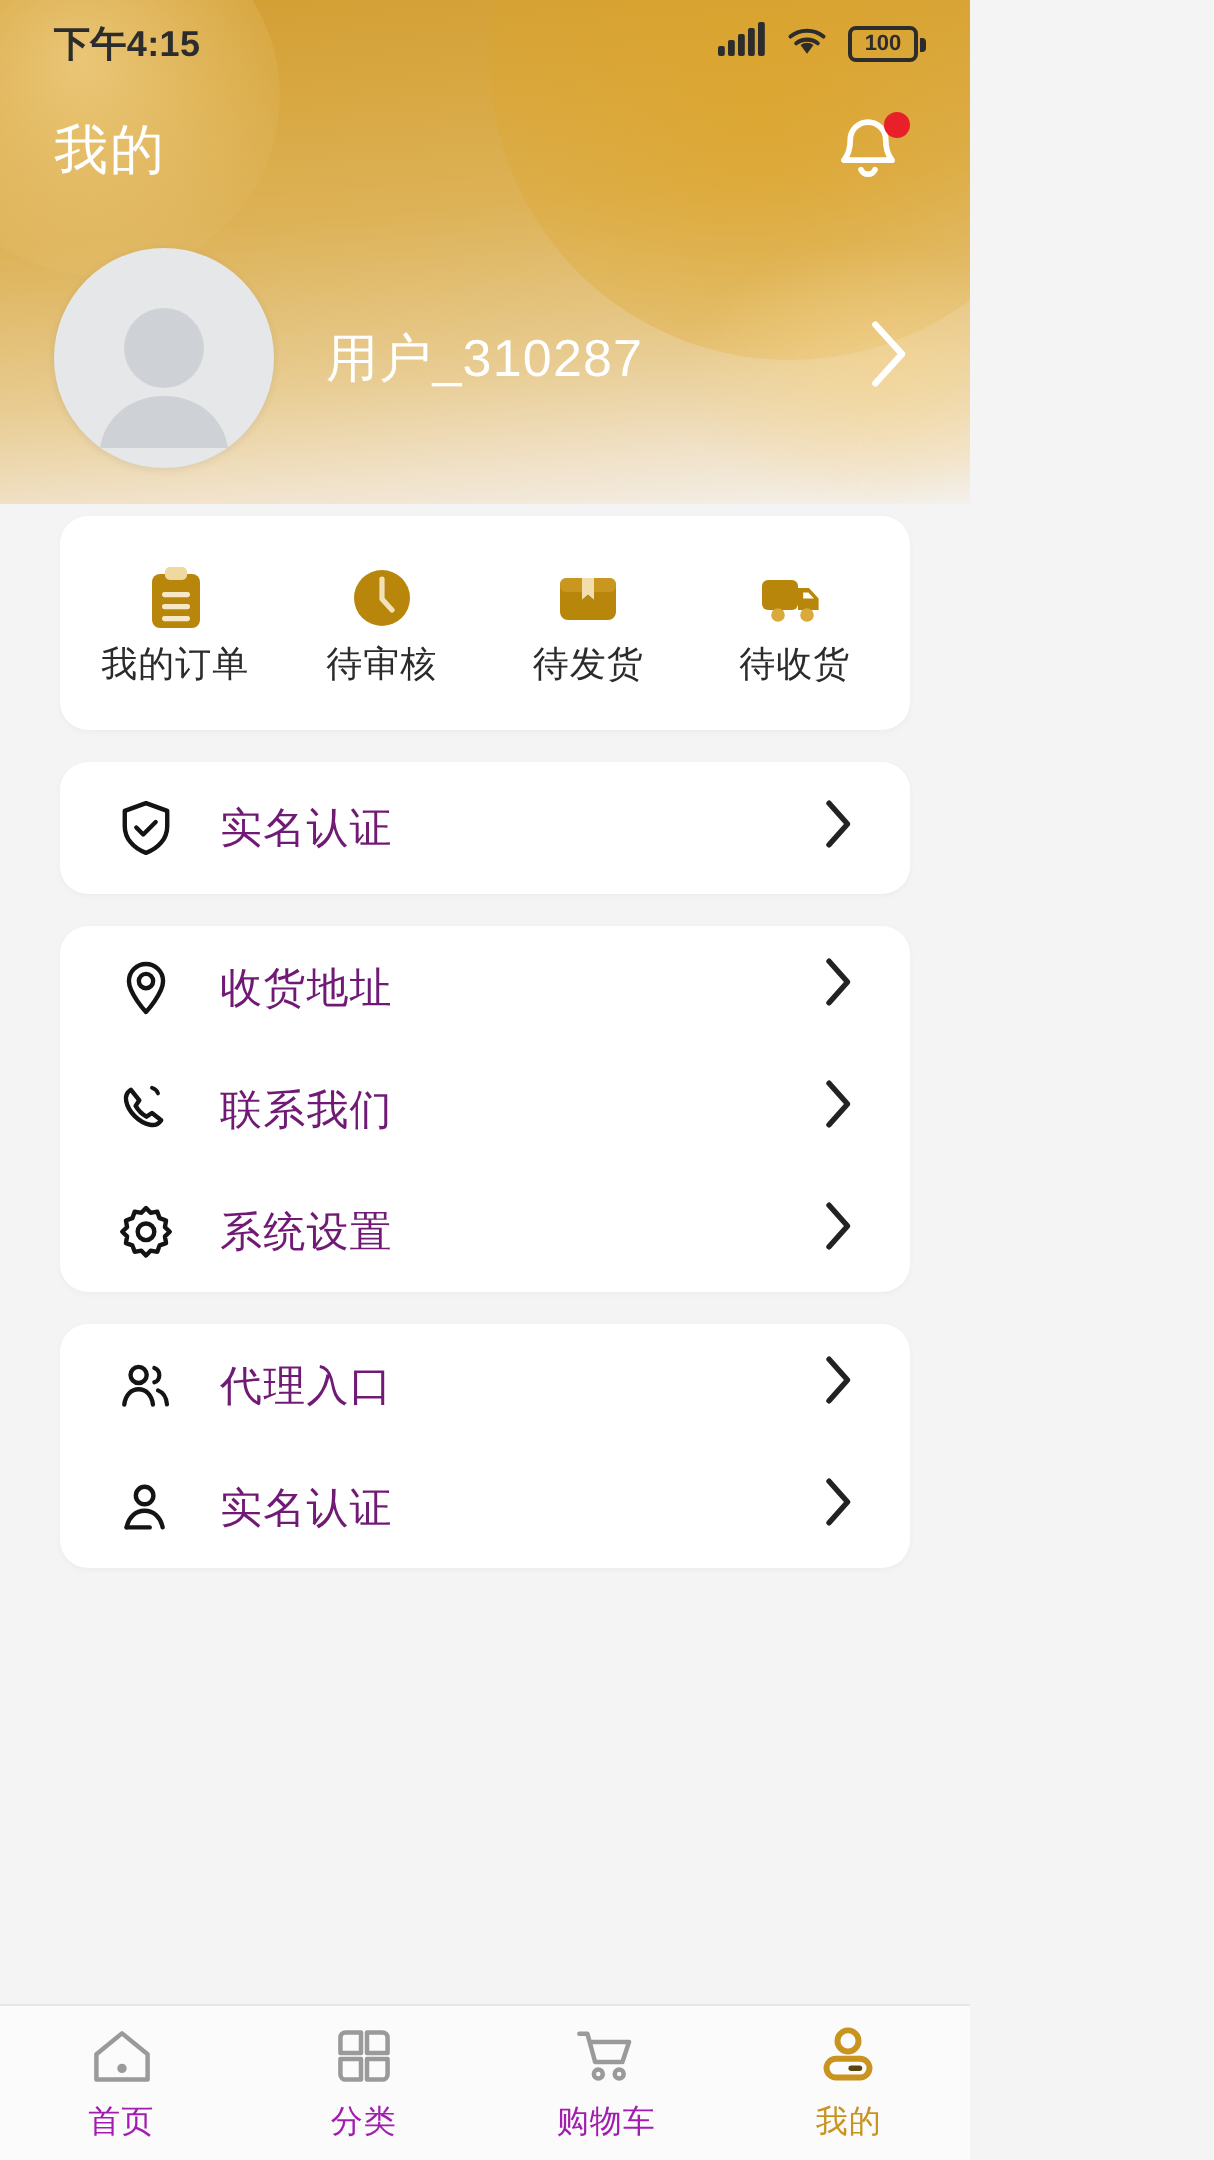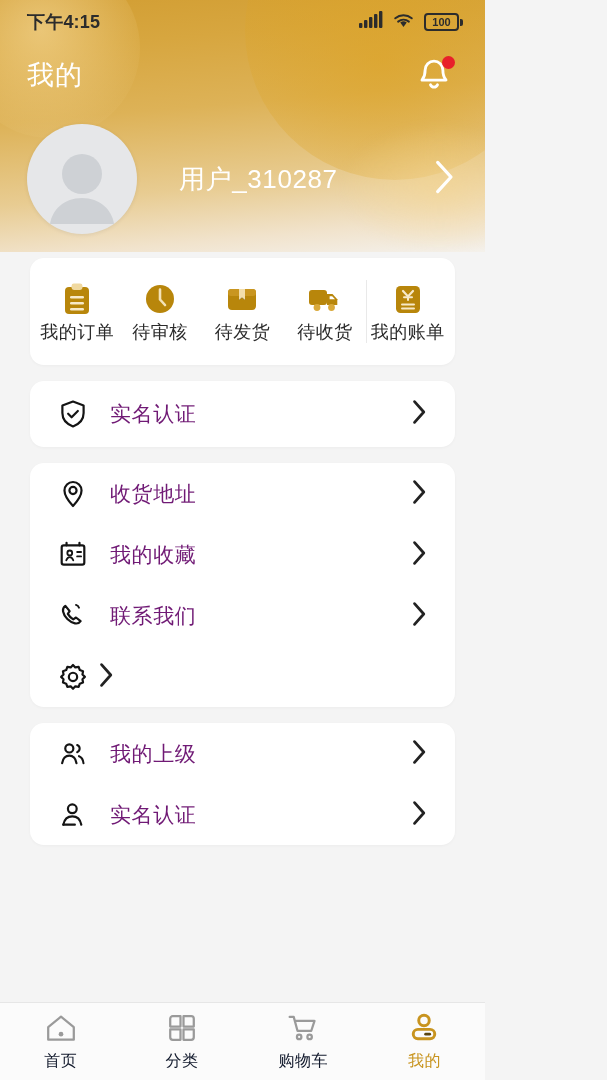--- a/index.html
+++ b/index.html
@@ -79,21 +79,21 @@
     padding: 0 26px 0 27px; margin-top: 14px; height: 118px;
   }
   .avatar {
     width: 110px; height: 110px; border-radius: 50%;
     background: #e6e7e9; flex: none;
     display: flex; align-items: flex-end; justify-content: center;
     overflow: hidden; box-shadow: 0 1px 4px rgba(0,0,0,.08);
   }
   .username {
     color: #ffffff; font-size: 26px; font-weight: 400;
-    margin-left: 42px; letter-spacing: .6px; flex: 1;
+    margin-left: 26px; letter-spacing: .6px; flex: 1;
   }
   .profile-chevron { flex: none; }
 
   
   .content { flex: 1; padding: 0 30px; position: relative; }
 
   .card {
     background: #ffffff;
     border-radius: 14px;
     box-shadow: 0 1px 3px rgba(0,0,0,0.035);
@@ -130,21 +130,21 @@
   .tabbar {
     flex: none; height: 78px; background: #fbfbfb;
     border-top: 1px solid #e6e6e6;
     display: flex; align-items: center;
   }
   .tab {
     flex: 1; display: flex; flex-direction: column;
     align-items: center; justify-content: center; gap: 6px;
     cursor: pointer;
   }
-  .tab-label { font-size: 16px; color: #0f172a; letter-spacing: .5px; }
+  .tab-label { font-size: 16px; color: #a21caf; letter-spacing: .5px; }
   .tab.active .tab-label { color: #c8941f; }
   .tab-icon { width: 34px; height: 34px; display: flex; align-items: center; justify-content: center; }
 </style>
 </head>
 <body>
 
 <div id="app">
 
   <div class="header">
     <div class="blob blob-tl"></div>
@@ -252,33 +252,20 @@
               <rect x="3" y="9" width="18" height="15" rx="3" fill="#b8860b"></rect>
               <path d="M21 13h5.5l4.8 5.2V24H21Z" fill="#b8860b"></path>
               <path d="M23.6 15.2h2.6l2.8 3h-5.4Z" fill="#fff"></path>
               <circle cx="11" cy="26.5" r="3.4" fill="#d9a93a"></circle>
               <circle cx="25.5" cy="26.5" r="3.4" fill="#d9a93a"></circle>
             </svg>
           </span>
           <span class="order-label">待收货</span>
         </div>
 
-        <div class="order-item separated">
-          <span class="order-icon">
-            <svg width="36" height="36" viewBox="0 0 36 36">
-              <rect x="6" y="5" width="24" height="27" rx="4.5" fill="#b8860b"></rect>
-              <path d="M13 10l5 5.4 5-5.4" fill="none" stroke="#f7e9c8" stroke-width="2.2" stroke-linecap="round"></path>
-              <rect x="13" y="15.2" width="10" height="2" rx="1" fill="#f7e9c8"></rect>
-              <rect x="17" y="14" width="2" height="6" rx="1" fill="#f7e9c8"></rect>
-              <rect x="11" y="22.5" width="14" height="2.1" rx="1.05" fill="#f7e9c8"></rect>
-              <rect x="11" y="26.5" width="14" height="2.1" rx="1.05" fill="#f7e9c8"></rect>
-            </svg>
-          </span>
-          <span class="order-label">我的账单</span>
-        </div>
 
       </div>
     </div>
 
     <div class="card" id="verify-card">
       <div class="menu-row">
         <span class="menu-icon">
           <svg width="30" height="30" viewBox="0 0 26 26">
             <path d="M13 2.2 3.8 5.6v6.6c0 5.4 3.8 9.6 9.2 11.6 5.4-2 9.2-6.2 9.2-11.6V5.6Z" fill="none" stroke="#141414" stroke-width="1.9" stroke-linejoin="round"></path>
             <path d="M8.8 12.8l3 3 5.4-5.4" fill="none" stroke="#141414" stroke-width="1.9" stroke-linecap="round" stroke-linejoin="round"></path>
@@ -303,37 +290,20 @@
           </svg>
         </span>
         <span class="menu-label">收货地址</span>
         <span class="menu-chevron">
           <svg width="26" height="30" viewBox="0 0 20 26">
             <path d="M7 4l8 9-8 9" fill="none" stroke="#222" stroke-width="2.4" stroke-linecap="round" stroke-linejoin="round"></path>
           </svg>
         </span>
       </div>
 
-      <div class="menu-row">
-        <span class="menu-icon">
-          <svg width="30" height="30" viewBox="0 0 26 26">
-            <rect x="3.2" y="4.6" width="19.6" height="16.8" rx="1.8" fill="none" stroke="#141414" stroke-width="1.9"></rect>
-            <path d="M7.4 4.6V2.4M18.6 4.6V2.4" stroke="#141414" stroke-width="1.9" stroke-linecap="round"></path>
-            <circle cx="10.2" cy="11.2" r="2.1" fill="none" stroke="#141414" stroke-width="1.6"></circle>
-            <path d="M7.2 17.6c.6-1.9 1.7-2.8 3-2.8s2.4.9 3 2.8" fill="none" stroke="#141414" stroke-width="1.6" stroke-linecap="round"></path>
-            <path d="M16.6 10.4h3.4M16.6 14.2h3.4" stroke="#141414" stroke-width="1.6" stroke-linecap="round"></path>
-          </svg>
-        </span>
-        <span class="menu-label">我的收藏</span>
-        <span class="menu-chevron">
-          <svg width="26" height="30" viewBox="0 0 20 26">
-            <path d="M7 4l8 9-8 9" fill="none" stroke="#222" stroke-width="2.4" stroke-linecap="round" stroke-linejoin="round"></path>
-          </svg>
-        </span>
-      </div>
 
       <div class="menu-row">
         <span class="menu-icon">
           <svg width="30" height="30" viewBox="0 0 26 26">
             <path d="M6.4 4.2c-1.6 1.1-2.4 2.9-2 4.9.9 4.7 5.6 9.4 10.3 10.3 2 .4 3.8-.4 4.9-2l-4-3.1-2.4 1.6c-1.9-1.1-3.6-2.8-4.7-4.7L10.1 8.8Z" fill="none" stroke="#141414" stroke-width="1.9" stroke-linejoin="round"></path>
             <path d="M15.6 3.4c1.2.3 2.2 1.2 2.6 2.4" fill="none" stroke="#141414" stroke-width="1.7" stroke-linecap="round"></path>
           </svg>
         </span>
         <span class="menu-label">联系我们</span>
         <span class="menu-chevron">
@@ -343,41 +313,42 @@
         </span>
       </div>
 
       <div class="menu-row">
         <span class="menu-icon">
           <svg width="30" height="30" viewBox="0 0 26 26">
             <path d="M13 2.6l2 2.1 2.9-.5 1 2.8 2.8 1-.5 2.9 2.1 2-2.1 2 .5 2.9-2.8 1-1 2.8-2.9-.5-2 2.1-2-2.1-2.9.5-1-2.8-2.8-1 .5-2.9-2.1-2 2.1-2-.5-2.9 2.8-1 1-2.8 2.9.5Z" fill="none" stroke="#141414" stroke-width="1.9" stroke-linejoin="round"></path>
             <circle cx="13" cy="12.9" r="3.6" fill="none" stroke="#141414" stroke-width="1.9"></circle>
           </svg>
         </span>
+        <span class="menu-label">系统设置</span>
         <span class="menu-chevron">
           <svg width="26" height="30" viewBox="0 0 20 26">
             <path d="M7 4l8 9-8 9" fill="none" stroke="#222" stroke-width="2.4" stroke-linecap="round" stroke-linejoin="round"></path>
           </svg>
         </span>
       </div>
 
     </div>
 
     <div class="card" id="agency-card">
 
       <div class="menu-row">
         <span class="menu-icon">
           <svg width="30" height="30" viewBox="0 0 26 26">
             <circle cx="9.8" cy="8.2" r="3.5" fill="none" stroke="#141414" stroke-width="1.9"></circle>
             <path d="M3.6 21c.5-4.2 3.1-6.6 6.2-6.6S15.5 16.8 16 21" fill="none" stroke="#141414" stroke-width="1.9" stroke-linecap="round"></path>
             <path d="M16.6 5.2a3.3 3.3 0 0 1 0 6.2" fill="none" stroke="#141414" stroke-width="1.8" stroke-linecap="round"></path>
             <path d="M18.2 14.9c2.1.8 3.6 3 3.9 6.1" fill="none" stroke="#141414" stroke-width="1.8" stroke-linecap="round"></path>
           </svg>
         </span>
-        <span class="menu-label">我的上级</span>
+        <span class="menu-label">代理入口</span>
         <span class="menu-chevron">
           <svg width="26" height="30" viewBox="0 0 20 26">
             <path d="M7 4l8 9-8 9" fill="none" stroke="#222" stroke-width="2.4" stroke-linecap="round" stroke-linejoin="round"></path>
           </svg>
         </span>
       </div>
 
       <div class="menu-row">
         <span class="menu-icon">
           <svg width="30" height="30" viewBox="0 0 26 26">

